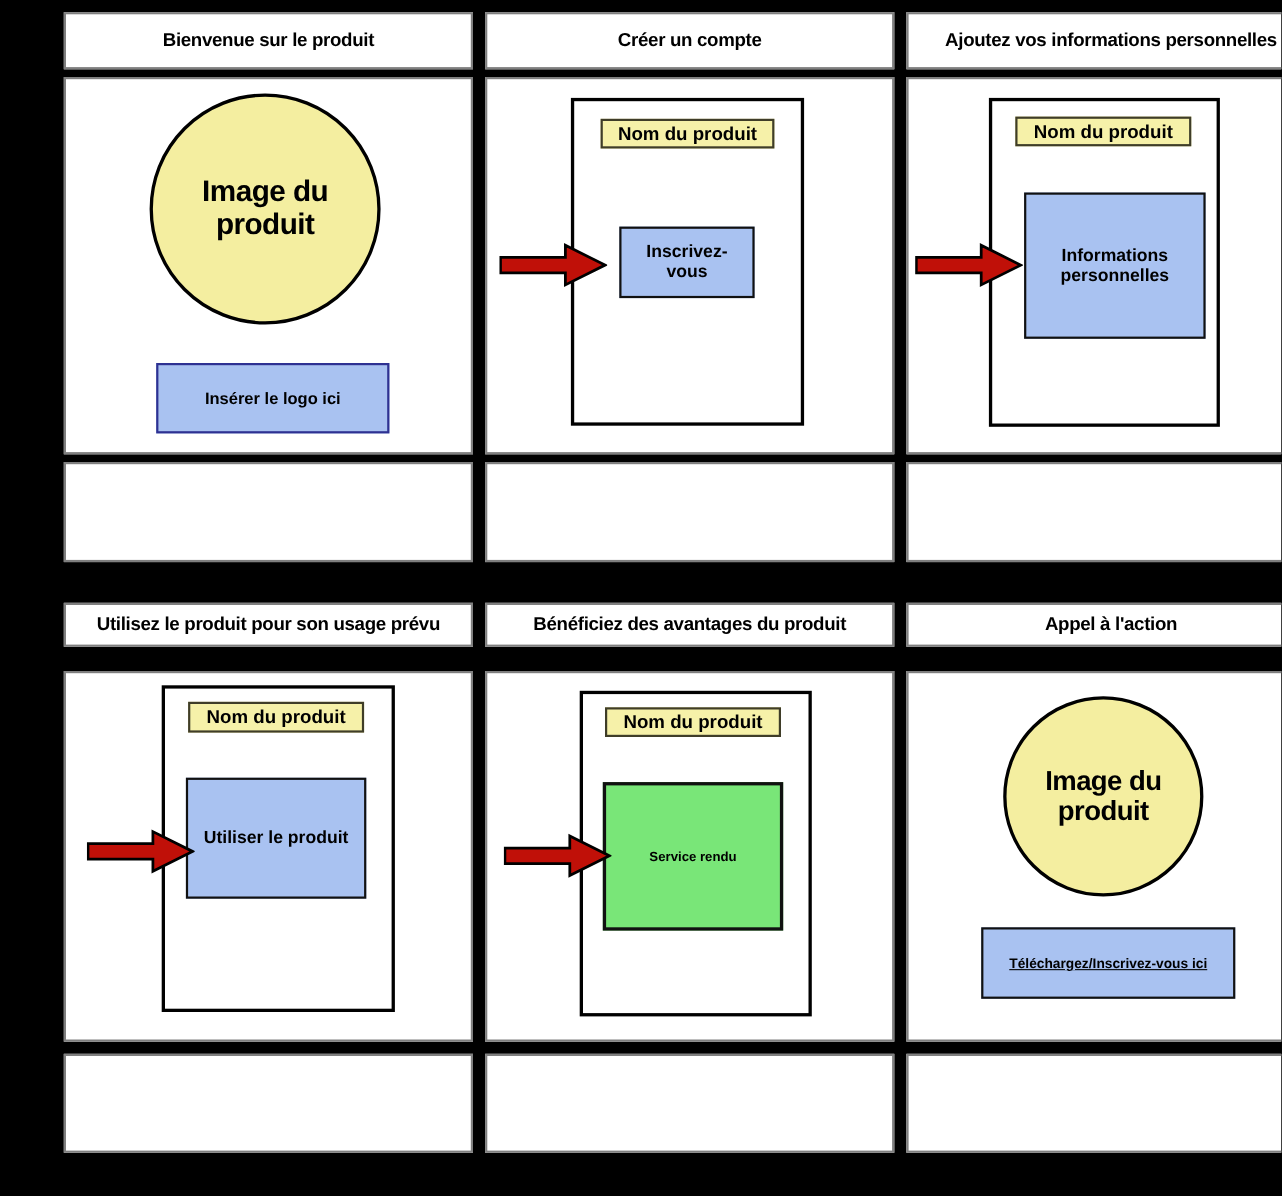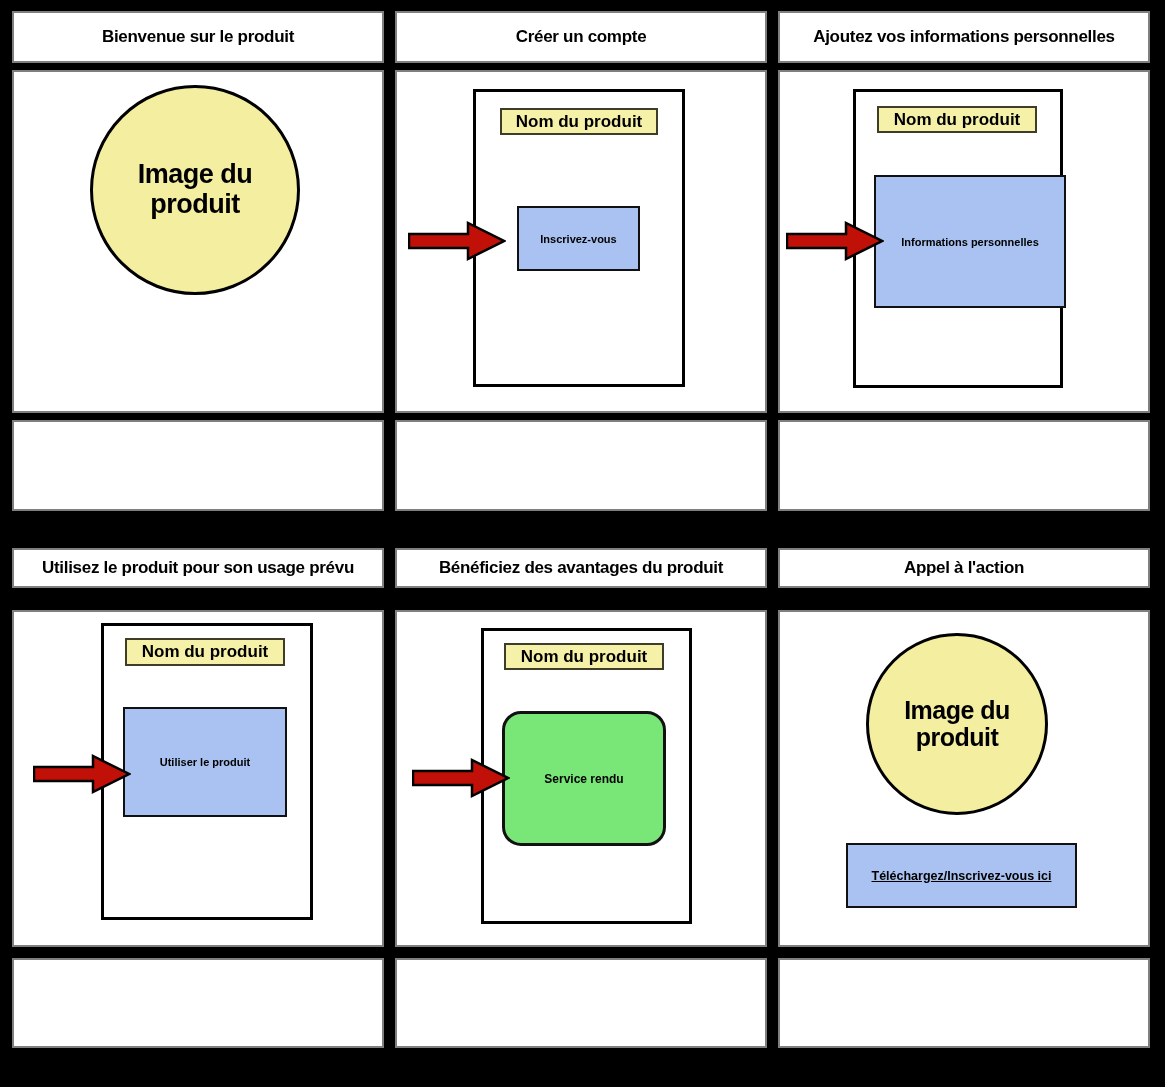--- a/index.html
+++ b/index.html
@@ -6,21 +6,21 @@
     --page_bg:#000000; --cell_bg:#ffffff; --cell_border:#7f7f7f;
     --screen_border:#000000; --circle_fill:#f4eea0; --circle_border:#000000;
     --yellow_tag_fill:#f6f1a9; --yellow_tag_border:#3f3d28;
     --blue_fill:#a9c2f1; --blue_border_navy:#2e3192; --box_border_black:#111111;
     --green_fill:#79e678; --arrow_fill:#c01008; --text_color:#000000;
   }
   *{margin:0;padding:0;box-sizing:border-box;}
   html,body{background:var(--page_bg);}
   .board{position:relative;width:1165px;height:1087px;background:var(--page_bg);
          font-family:"Liberation Sans","DejaVu Sans",sans-serif;color:var(--text_color);overflow:hidden;}
-  .cell{position:absolute;width:372px;background:var(--cell_bg);border:2px solid var(--cell_border);}
+  .cell{position:absolute;width:372px;background:var(--cell_bg);border:2px solid var(--cell_border);margin-left:46px;}
   .c0{left:12px}.c1{left:395px}.c2{left:778px}
   .r-title1{top:11px;height:52px}
   .r-content1{top:70px;height:343px}
   .r-desc1{top:420px;height:91px}
   .r-title2{top:548px;height:40px}
   .r-content2{top:610px;height:337px}
   .r-desc2{top:958px;height:90px}
   .title-cell{display:flex;align-items:center;justify-content:center;text-align:center;
               font-weight:700;font-size:17px;letter-spacing:-0.3px;padding:0 8px;}
   .content-cell{overflow:visible;}
@@ -29,67 +29,70 @@
           display:flex;align-items:center;justify-content:flex-start;text-align:center;
           font-weight:700;letter-spacing:-0.5px;line-height:1.1;}
   .circle.big{left:76px;top:13px;width:210px;height:210px;font-size:27px;}
   .circle.cta{left:86px;top:21px;width:182px;height:182px;font-size:25px;}
   .bluebox{background:var(--blue_fill);display:flex;align-items:center;justify-content:center;
            text-align:center;font-weight:700;}
   .logo-box{left:82px;top:258px;width:212px;height:64px;border:2px solid var(--blue_border_navy);font-size:15px;}
   .screen{background:var(--cell_bg);border:3px solid var(--screen_border);}
   .tag{background:var(--yellow_tag_fill);border:2px solid var(--yellow_tag_border);
        display:flex;align-items:center;justify-content:center;font-weight:700;font-size:17px;}
-  .action{border:2px solid var(--box_border_black);font-size:11px;padding:0 6px;}
+  .action{border:2px solid var(--box_border_black);font-size:16px;padding:0 6px;}
   .greenbox{background:var(--green_fill);display:flex;align-items:center;justify-content:center;
             text-align:center;font-weight:700;border:3px solid var(--box_border_black);font-size:12px;}
   .cta-btn{left:66px;top:231px;width:231px;height:65px;border:2px solid var(--box_border_black);
            font-size:12.5px;}
   .cta-btn span{text-decoration:underline;}
   .arrow{width:98px;height:42px;display:block;}
   .arrow polygon{fill:var(--arrow_fill);stroke:#000;stroke-width:2.5;}
   
   .p2-screen{left:76px;top:17px;width:212px;height:298px;}
   .p2-tag{left:103px;top:36px;width:158px;height:27px;}
   .p2-action{left:120px;top:134px;width:123px;height:65px;}
   .p2-arrow{left:11px;top:148px;}
   
   .p3-screen{left:73px;top:17px;width:210px;height:299px;}
   .p3-tag{left:97px;top:34px;width:160px;height:27px;}
-  .p3-action{left:94px;top:103px;width:192px;height:133px;}
+  .p3-action{left:105px;top:103px;width:165px;height:133px;}
   .p3-arrow{left:6px;top:148px;}
   
   .p4-screen{left:87px;top:11px;width:212px;height:297px;}
   .p4-tag{left:111px;top:26px;width:160px;height:28px;}
   .p4-action{left:109px;top:95px;width:164px;height:110px;}
   .p4-arrow{left:19px;top:141px;}
   
   .p5-screen{left:84px;top:16px;width:211px;height:296px;}
   .p5-tag{left:107px;top:31px;width:160px;height:27px;}
-  .p5-action{left:105px;top:99px;width:164px;height:135px;border-radius:19px;}
+  .p5-action{left:105px;top:99px;width:164px;height:135px;}
   .p5-arrow{left:15px;top:145px;}
 </style>
 </head>
 <body>
 
 <div class="board">
 
   <div class="cell r-title1 c0 title-cell">
     <span>Bienvenue sur le produit</span>
   </div>
   <div class="cell r-title1 c2 title-cell">
     <span>Ajoutez vos informations personnelles</span>
   </div>
   <div class="cell r-title1 c1 title-cell">
     <span>Créer un compte</span>
   </div>
 
   <div class="cell r-content1 c0 content-cell">
     <div class="abs circle big">
       <span>Image du produit</span>
+    </div>
+    <div class="abs bluebox logo-box">
+      <span>Insérer le logo ici</span>
     </div>
   </div>
 
   <div class="cell r-content1 c1 content-cell">
     <div class="abs screen p2-screen"></div>
     <div class="abs tag p2-tag">
       <span>Nom du produit</span>
     </div>
     <div class="abs bluebox action p2-action">
       <span>Inscrivez-vous</span>

